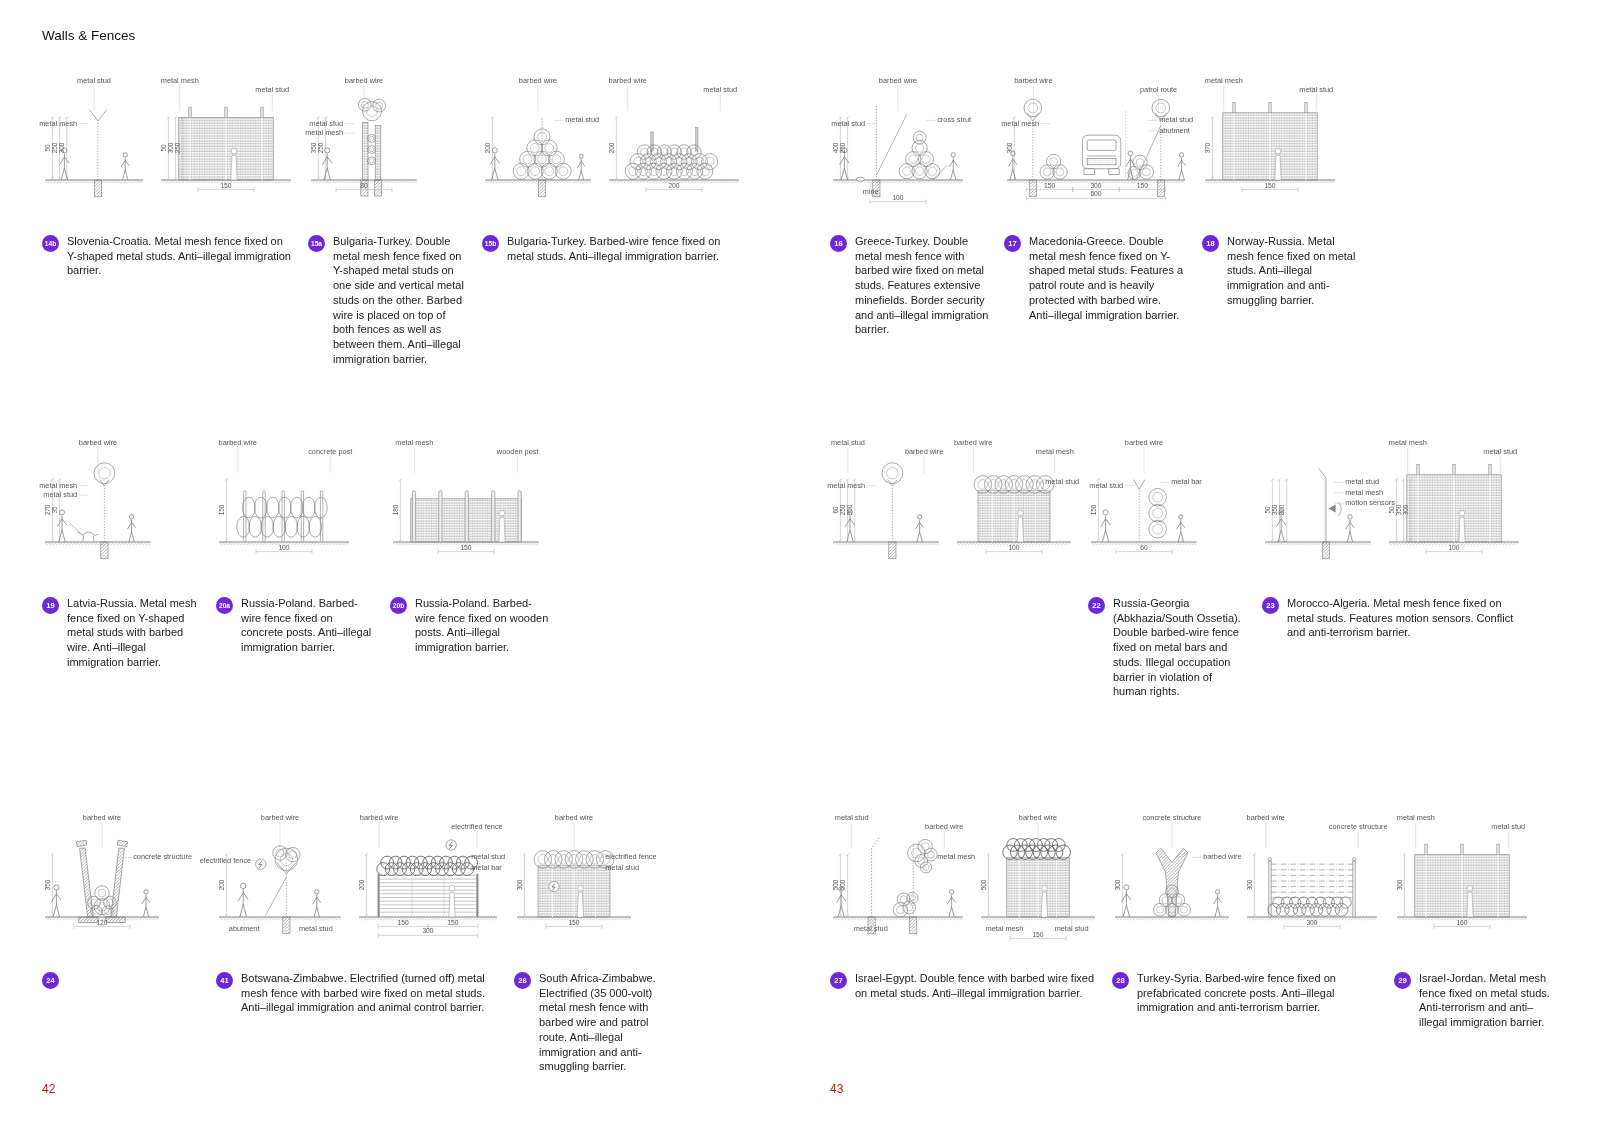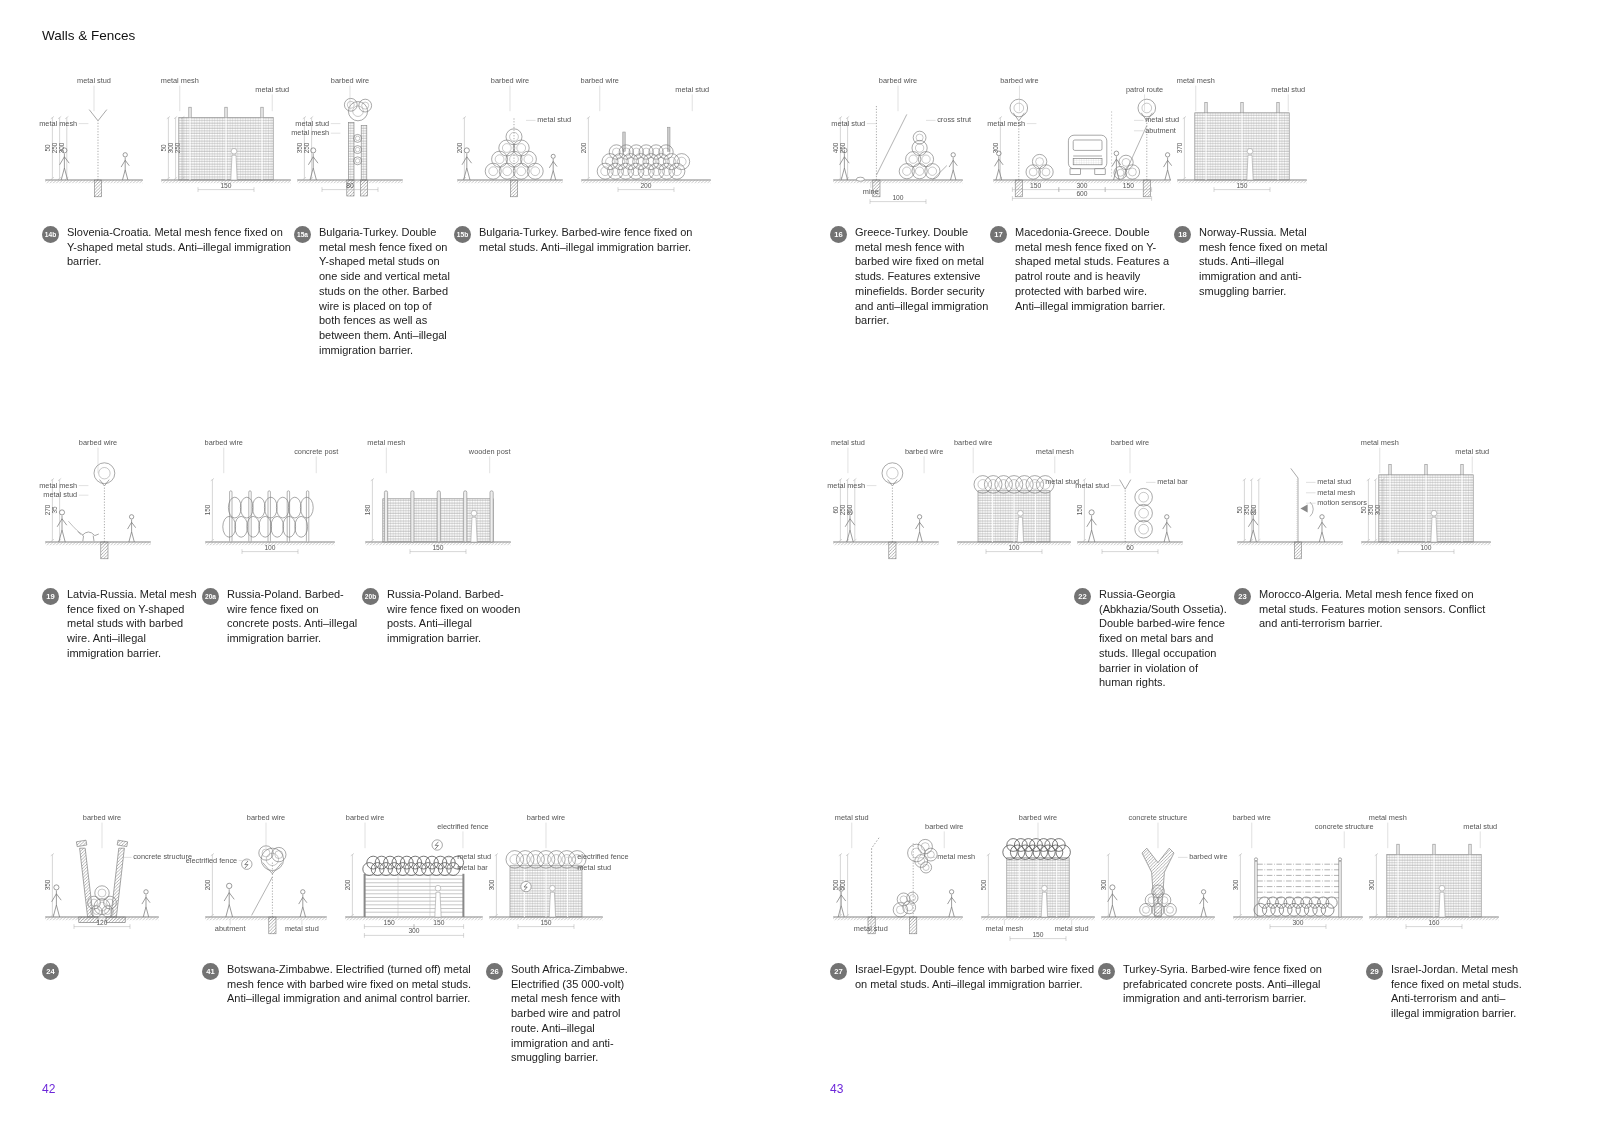--- a/index.html
+++ b/index.html
@@ -2,29 +2,29 @@
 <html><head>
 <meta charset="utf-8">
 <style>
   *{margin:0;padding:0;box-sizing:border-box}
   html,body{width:1600px;height:1131px;background:#fff;font-family:"Liberation Sans",sans-serif;position:relative;overflow:hidden}
   .page{position:absolute;top:28px}
   #pageL{left:42px;width:742px}
   #pageR{left:830px;width:730px}
   .hdr{font-size:13.5px;font-weight:normal;color:#111;height:36px}
   .hdr-sp{height:36px}
-  .fig-row{display:flex;align-items:flex-start}
+  .fig-row{display:flex;gap:14px;align-items:flex-start}
   .r1{height:362px}.r2{height:330px}.r3{height:316px}
   .fig{flex:0 1 auto;min-width:0}
   .dz{display:flex;align-items:flex-end;gap:12px;height:150px}
   .r3 .dz{height:195px}
-  .caption{display:flex;margin-top:11px}
-  .badge{width:17px;height:17px;border-radius:50%;background:#737373;color:#fff;font-size:7.6px;font-weight:bold;display:inline-flex;align-items:center;justify-content:center;flex-shrink:0;margin-top:1px}
+  .caption{display:flex;margin-top:20px}
+  .badge{width:17px;height:17px;border-radius:50%;background:#6d28d9;color:#fff;font-size:7.6px;font-weight:bold;display:inline-flex;align-items:center;justify-content:center;flex-shrink:0;margin-top:1px}
   .cap{margin-left:8px;font-size:11px;line-height:1.34;color:#222}
-  .pgnum{position:absolute;top:1082px;font-size:12px;color:#6d28d9}
+  .pgnum{position:absolute;top:1082px;font-size:12px;color:#b91c1c}
   #pnL{left:42px}#pnR{left:830px}
   svg{overflow:visible;flex-shrink:0;display:block}
   svg text{font-family:"Liberation Sans",sans-serif;fill:#555}
 </style>
 </head>
 <body>
 
 <svg width="0" height="0" style="position:absolute" aria-hidden="true">
   <defs>
     <pattern id="meshD" width="3.2" height="3.2" patternUnits="userSpaceOnUse">

